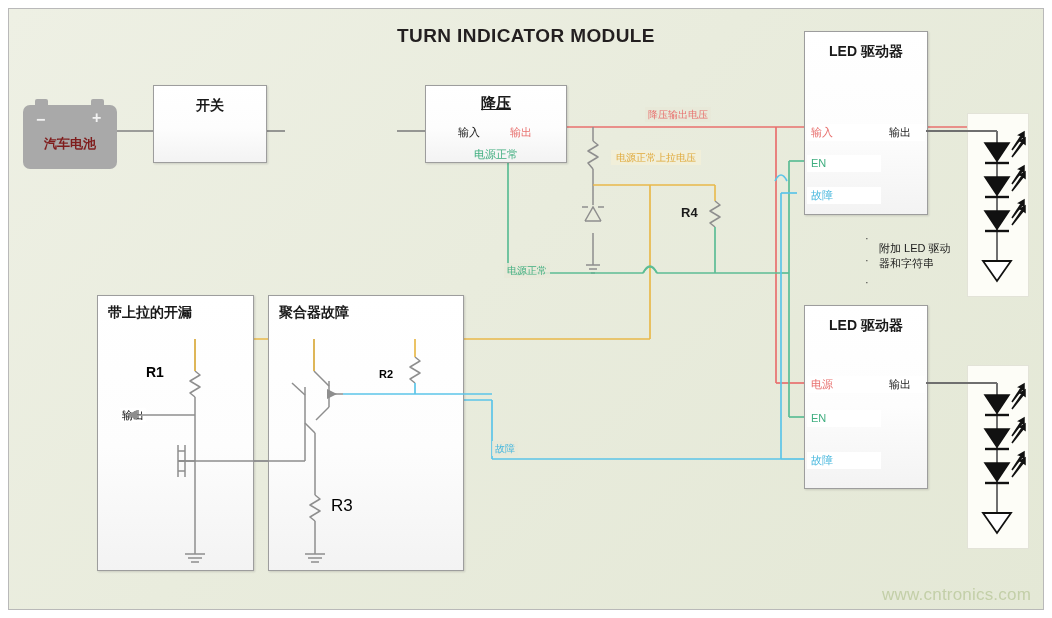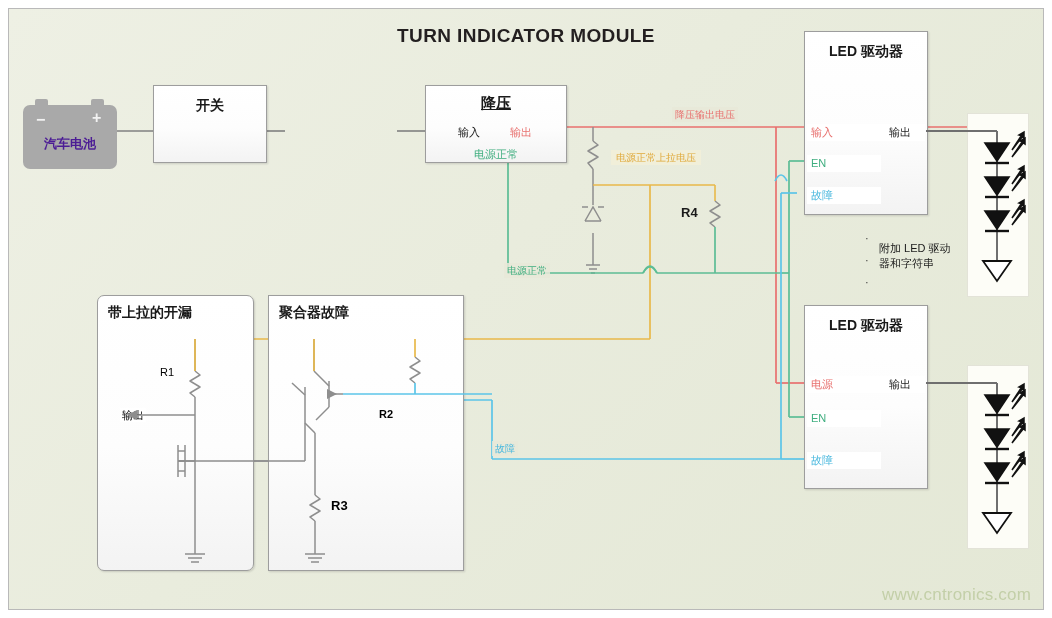--- a/index.html
+++ b/index.html
@@ -15,21 +15,21 @@
   .box-title{position:absolute;left:0;right:0;text-align:center;font-weight:bold;color:#1a1a1a;}
   .ctr-title{top:8px;font-size:14px;line-height:17px;}
   .blk-title{top:10px;font-size:14px;line-height:18px;}
   .bigbox-title{position:absolute;left:10px;top:8px;font-size:14px;font-weight:bold;color:#1a1a1a;}
   .pin{position:absolute;font-size:11px;line-height:13px;white-space:nowrap;}
   .pinbar{position:absolute;height:17px;background:#ffffff;}
   .lbl{position:absolute;font-size:10px;line-height:12px;white-space:nowrap;}
   .sig-lbl{position:absolute;font-size:10px;line-height:13px;padding:1px 3px;white-space:nowrap;}
   .battery{position:absolute;background:#a9a9a9;border-radius:7px;}
   .bat-nub{position:absolute;width:13px;height:7px;background:#a9a9a9;border-radius:2px 2px 0 0;top:-6px;}
-  .bat-text{position:absolute;left:0;right:0;top:30px;text-align:center;font-size:13px;font-weight:bold;color:#4c1d95;}
+  .bat-text{position:absolute;left:0;right:0;top:30px;text-align:center;font-size:13px;font-weight:bold;color:#7f1d1d;}
   .bat-sym{position:absolute;font-size:16px;font-weight:bold;color:#f2f2f2;line-height:12px;}
   .ledpanel{position:absolute;background:#fdfdf7;border:1px solid #e3e3d8;}
   .watermark{position:absolute;right:12px;bottom:4px;font-size:17px;color:#c3cfa8;
              font-family:"Liberation Sans",sans-serif;letter-spacing:.2px;}
   .bullets{position:absolute;font-size:11px;color:#3a3a3a;line-height:11px;}
   .note{position:absolute;font-size:11px;line-height:15px;color:#1a1a1a;width:72px;}
   svg{display:block;}
   .ovl{position:absolute;left:0;top:0;width:1034px;height:600px;pointer-events:none;}
 </style>
 </head>
@@ -273,40 +273,40 @@
     </div>
 
 
     <div class="box" style="left:416px;top:76px;width:140px;height:76px;">
       <div class="box-title ctr-title" style="font-size:15px;text-decoration:underline;">降压</div>
       <div class="pin" style="left:32px;top:40px;color:#1a1a1a;">输入</div>
       <div class="pin" style="left:84px;top:40px;color:#e8706e;">输出</div>
       <div class="pin" style="left:48px;top:62px;color:#3fae7f;">电源正常</div>
     </div>
 
-    <div class="sig-lbl" style="left:663px;top:98px;color:#e8706e;background:rgba(231,233,216,.85);">降压输出电压</div>
+    <div class="sig-lbl" style="left:636px;top:98px;color:#e8706e;background:rgba(231,233,216,.85);">降压输出电压</div>
 
     <div class="sig-lbl" style="left:602px;top:141px;width:84px;text-align:center;color:#e0a93a;background:rgba(243,240,216,.8);">电源正常上拉电压</div>
 
     <div class="sig-lbl" style="left:495px;top:254px;color:#3fae7f;background:rgba(231,233,216,.85);">电源正常</div>
 
     <div class="sig-lbl" style="left:483px;top:432px;color:#49b8de;background:rgba(231,233,216,.85);">故障</div>
 
     <div class="lbl" style="left:672px;top:198px;font-weight:bold;font-size:13px;color:#1a1a1a;">R4</div>
 
-    <div class="box" style="left:88px;top:286px;width:155px;height:274px;border-radius:7px;">
+    <div class="box" style="left:88px;top:286px;width:155px;height:274px;">
       <div class="bigbox-title">带上拉的开漏</div>
-      <div class="lbl" style="left:62px;top:70px;font-weight:normal;font-size:11px;">R1</div>
+      <div class="lbl" style="left:48px;top:70px;font-weight:bold;font-size:14px;">R1</div>
       <div class="lbl" style="left:22px;top:112px;font-size:11px;background:#fff;padding:1px 2px;">输出</div>
     </div>
 
     <div class="box" style="left:259px;top:286px;width:194px;height:274px;text-align:right;">
       <div class="bigbox-title">聚合器故障</div>
-      <div class="lbl" style="left:110px;top:72px;font-weight:bold;font-size:11px;margin-top:40px;">R2</div>
-      <div class="lbl" style="left:62px;top:204px;font-weight:bold;font-size:13px;">R3</div>
+      <div class="lbl" style="left:110px;top:72px;font-weight:bold;font-size:11px;">R2</div>
+      <div class="lbl" style="left:62px;top:204px;font-weight:normal;font-size:17px;">R3</div>
     </div>
 
     <div class="box" style="left:795px;top:22px;width:122px;height:182px;">
       <div class="box-title blk-title" style="font-size:14px;">LED 驱动器</div>
       <div class="pinbar" style="left:2px;top:92px;width:74px;"></div>
       <div class="pin" style="left:6px;top:94px;color:#e8706e;">输入</div>
       <div class="pinbar" style="left:2px;top:123px;width:74px;"></div>
       <div class="pin" style="left:6px;top:125px;color:#3fae7f;">EN</div>
       <div class="pinbar" style="left:2px;top:155px;width:74px;"></div>
       <div class="pin" style="left:6px;top:157px;color:#49b8de;">故障</div>

